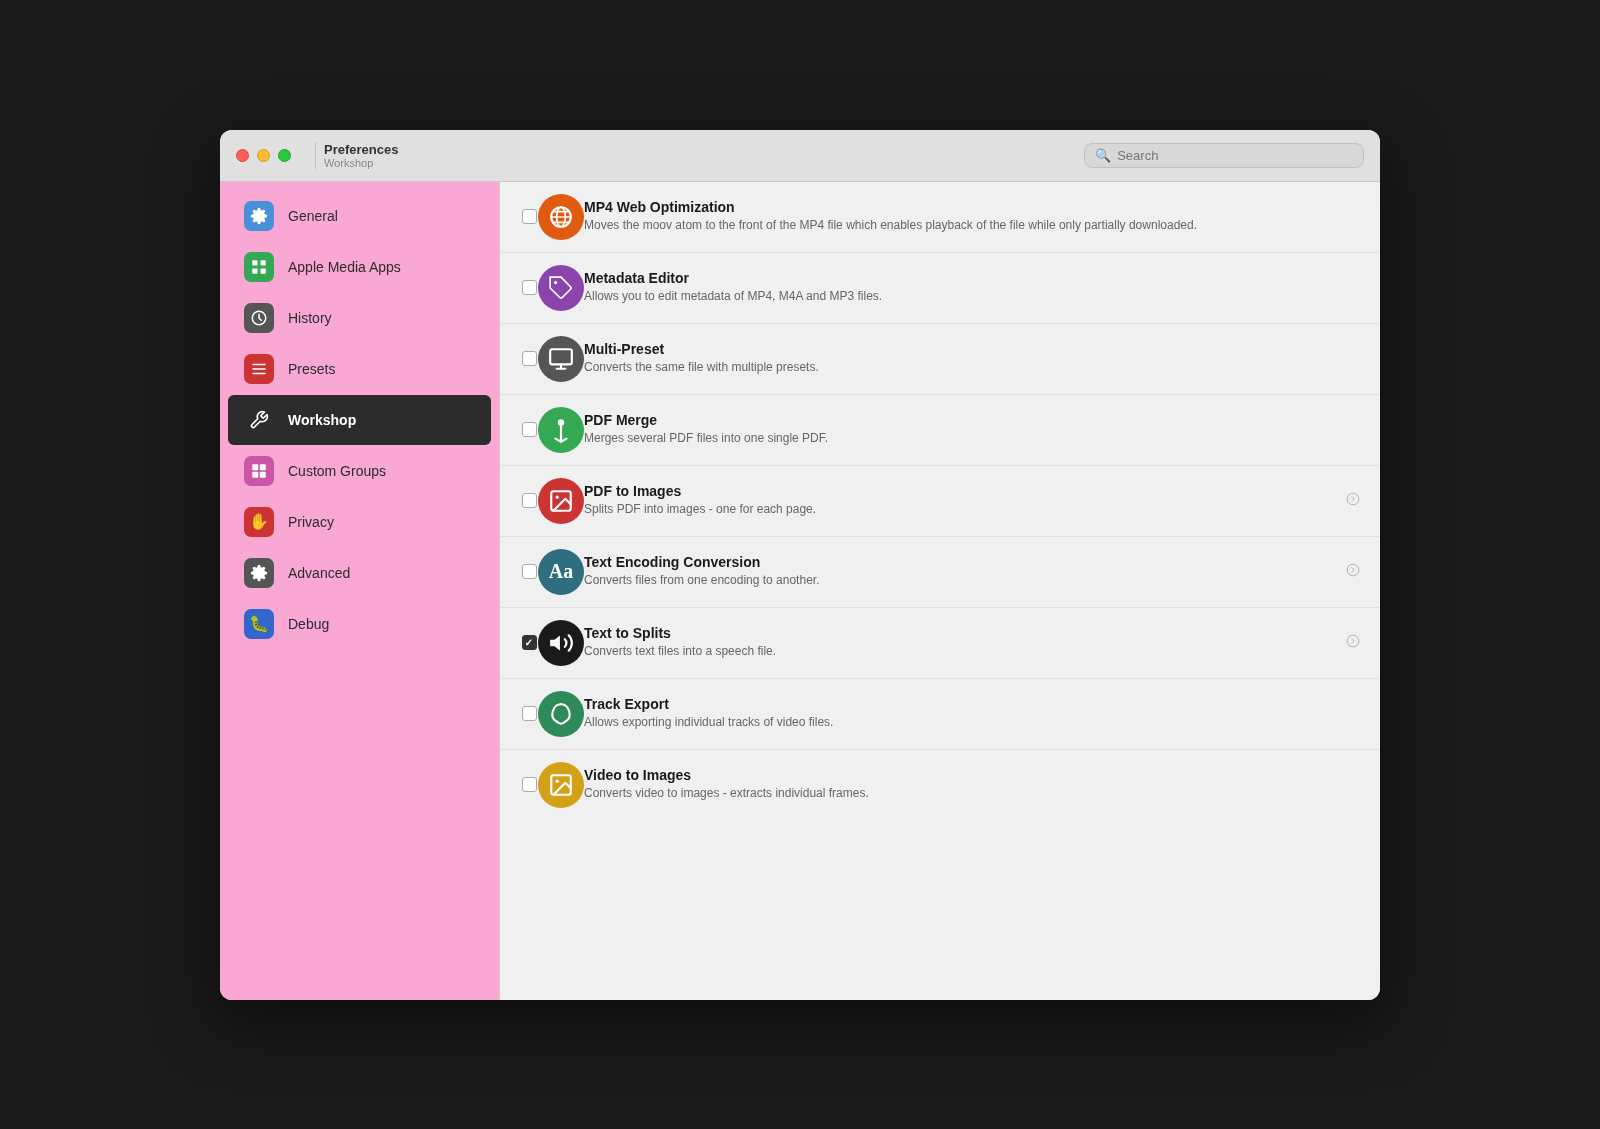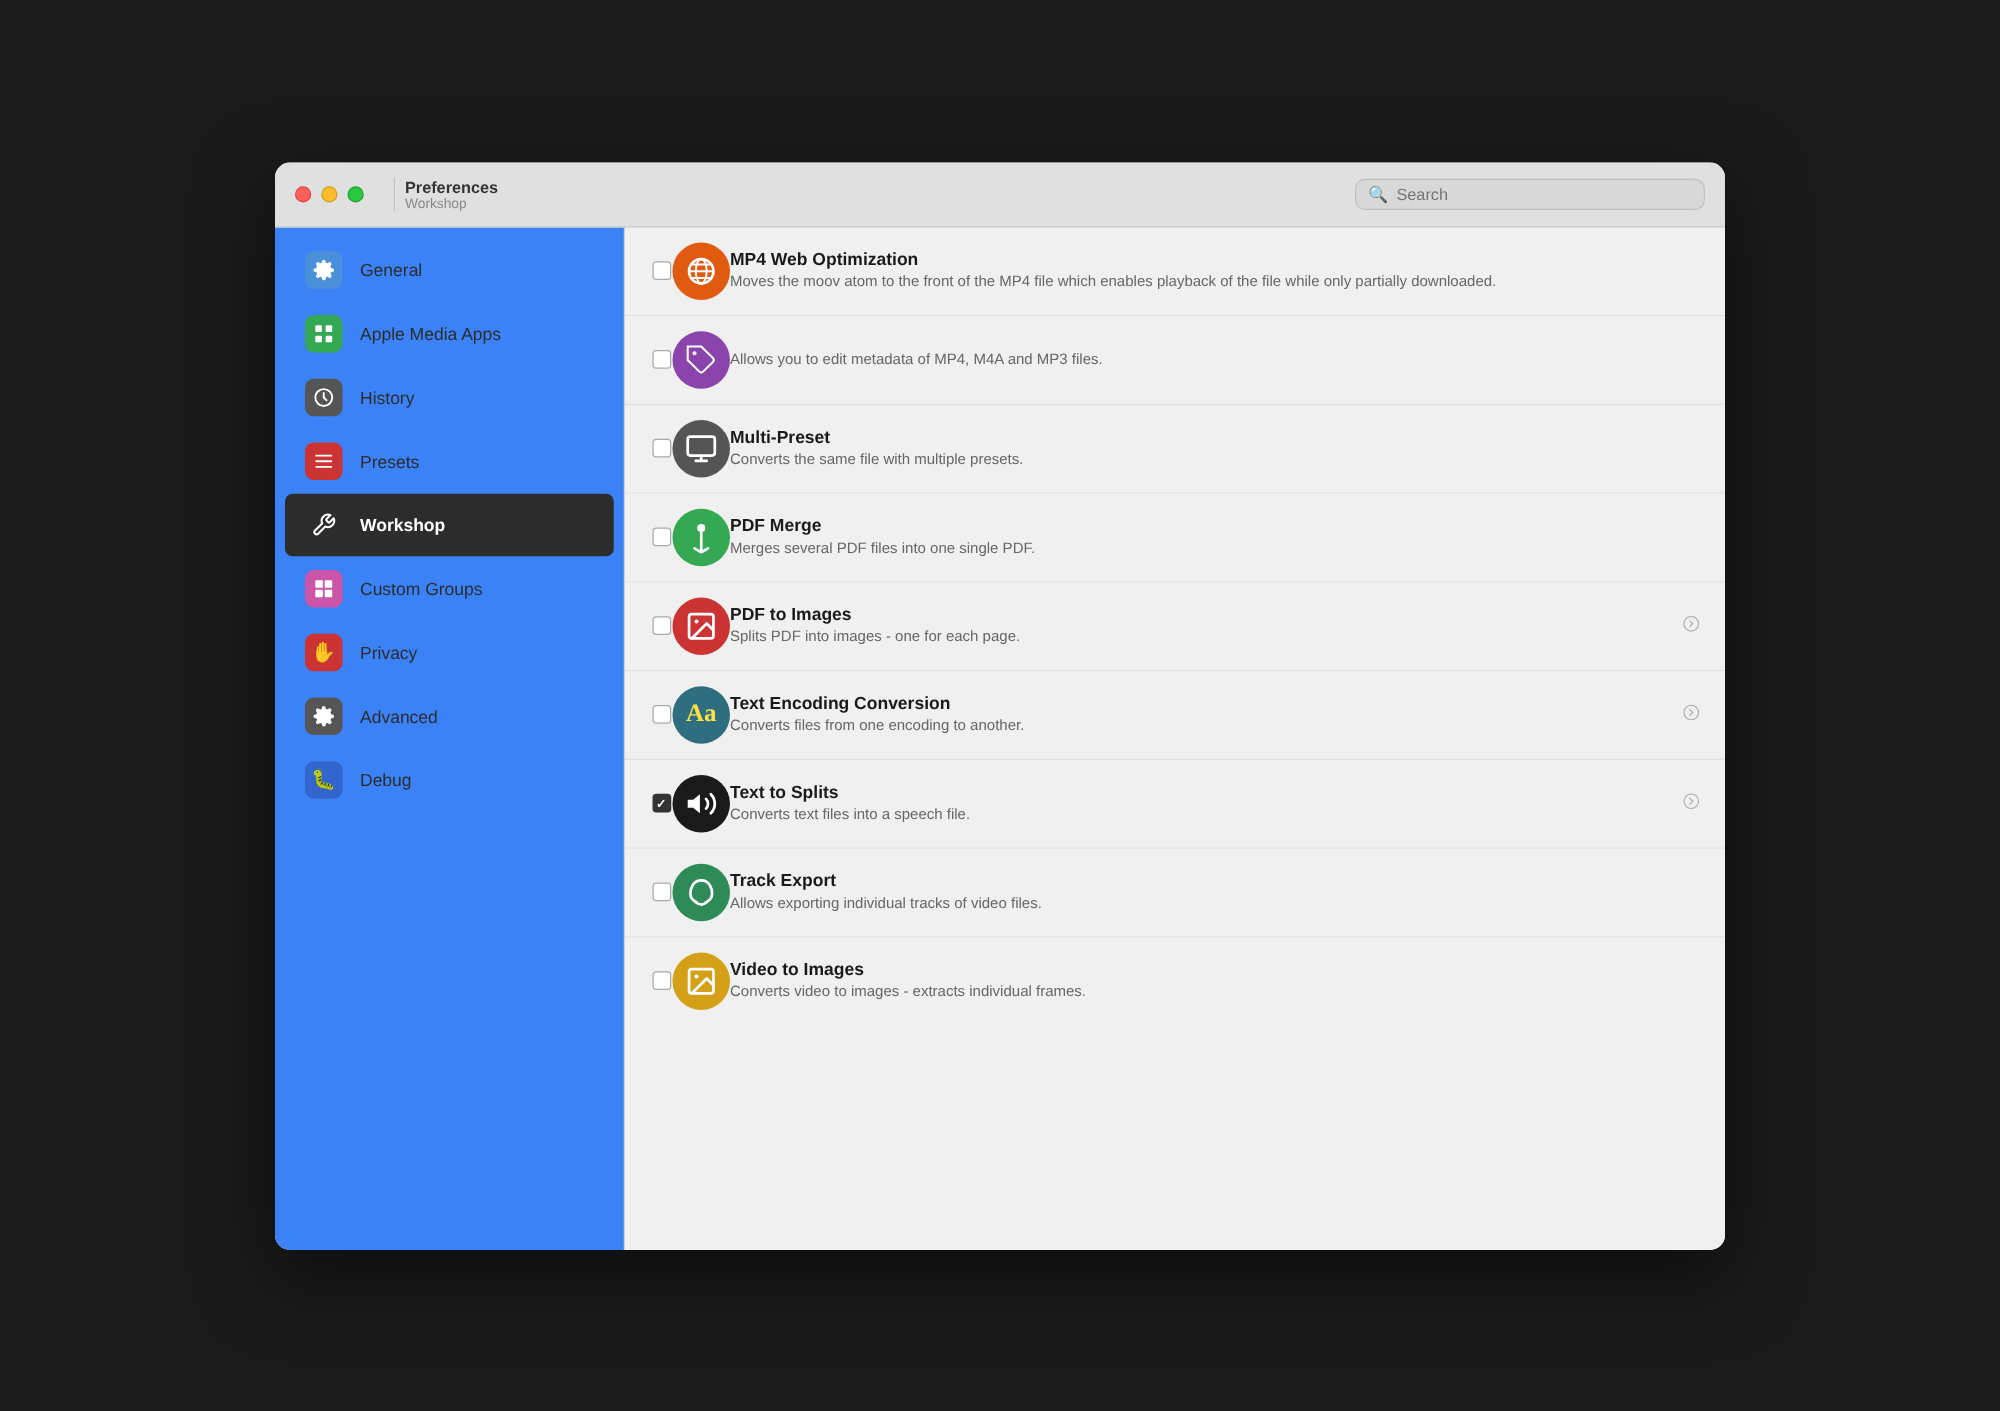--- a/index.html
+++ b/index.html
@@ -80,21 +80,21 @@
       color: #999;
       width: 100%;
     }
     .content {
       display: flex;
       flex: 1;
       overflow: hidden;
     }
     .sidebar {
       width: 280px;
-      background: #3b82f6;
+      background: #f9a8d4;
       border-right: 1px solid #d0d0d0;
       padding: 8px 0;
       flex-shrink: 0;
       overflow-y: auto;
     }
     .sidebar-item {
       display: flex;
       align-items: center;
       padding: 10px 16px;
       gap: 14px;
@@ -171,21 +171,21 @@
     }
     .item-icon-circle {
       width: 46px;
       height: 46px;
       border-radius: 50%;
       display: flex;
       align-items: center;
       justify-content: center;
       flex-shrink: 0;
       font-size: 20px;
-      color: #fde047;
+      color: #ffffff;
     }
     .item-text {
       flex: 1;
     }
     .item-title {
       font-size: 14px;
       font-weight: 600;
       color: #1a1a1a;
       margin-bottom: 2px;
     }
@@ -330,20 +330,21 @@
           <div class="checkbox-wrapper">
             <div class="checkbox"></div>
           </div>
           <div class="item-icon-circle" style="background: rgb(139, 68, 172);">
             <svg width="26" height="26" viewBox="0 0 24 24" fill="white">
               <path d="M20.59 13.41l-7.17 7.17a2 2 0 01-2.83 0L2 12V2h10l8.59 8.59a2 2 0 010 2.82z" stroke="white" stroke-width="1.5" fill="none"></path>
               <line x1="7" y1="7" x2="7.01" y2="7" stroke="white" stroke-width="3" stroke-linecap="round"></line>
             </svg>
           </div>
           <div class="item-text">
+            <div class="item-title">Metadata Editor</div>
             <div class="item-desc">Allows you to edit metadata of MP4, M4A and MP3 files.</div>
           </div>
         </div>
         <div class="workshop-item">
           <div class="checkbox-wrapper">
             <div class="checkbox"></div>
           </div>
           <div class="item-icon-circle" style="background: rgb(85, 85, 85);">
             <svg width="26" height="26" viewBox="0 0 24 24" fill="white">
               <rect x="2" y="3" width="20" height="14" rx="2" stroke="white" stroke-width="2" fill="none"></rect>

